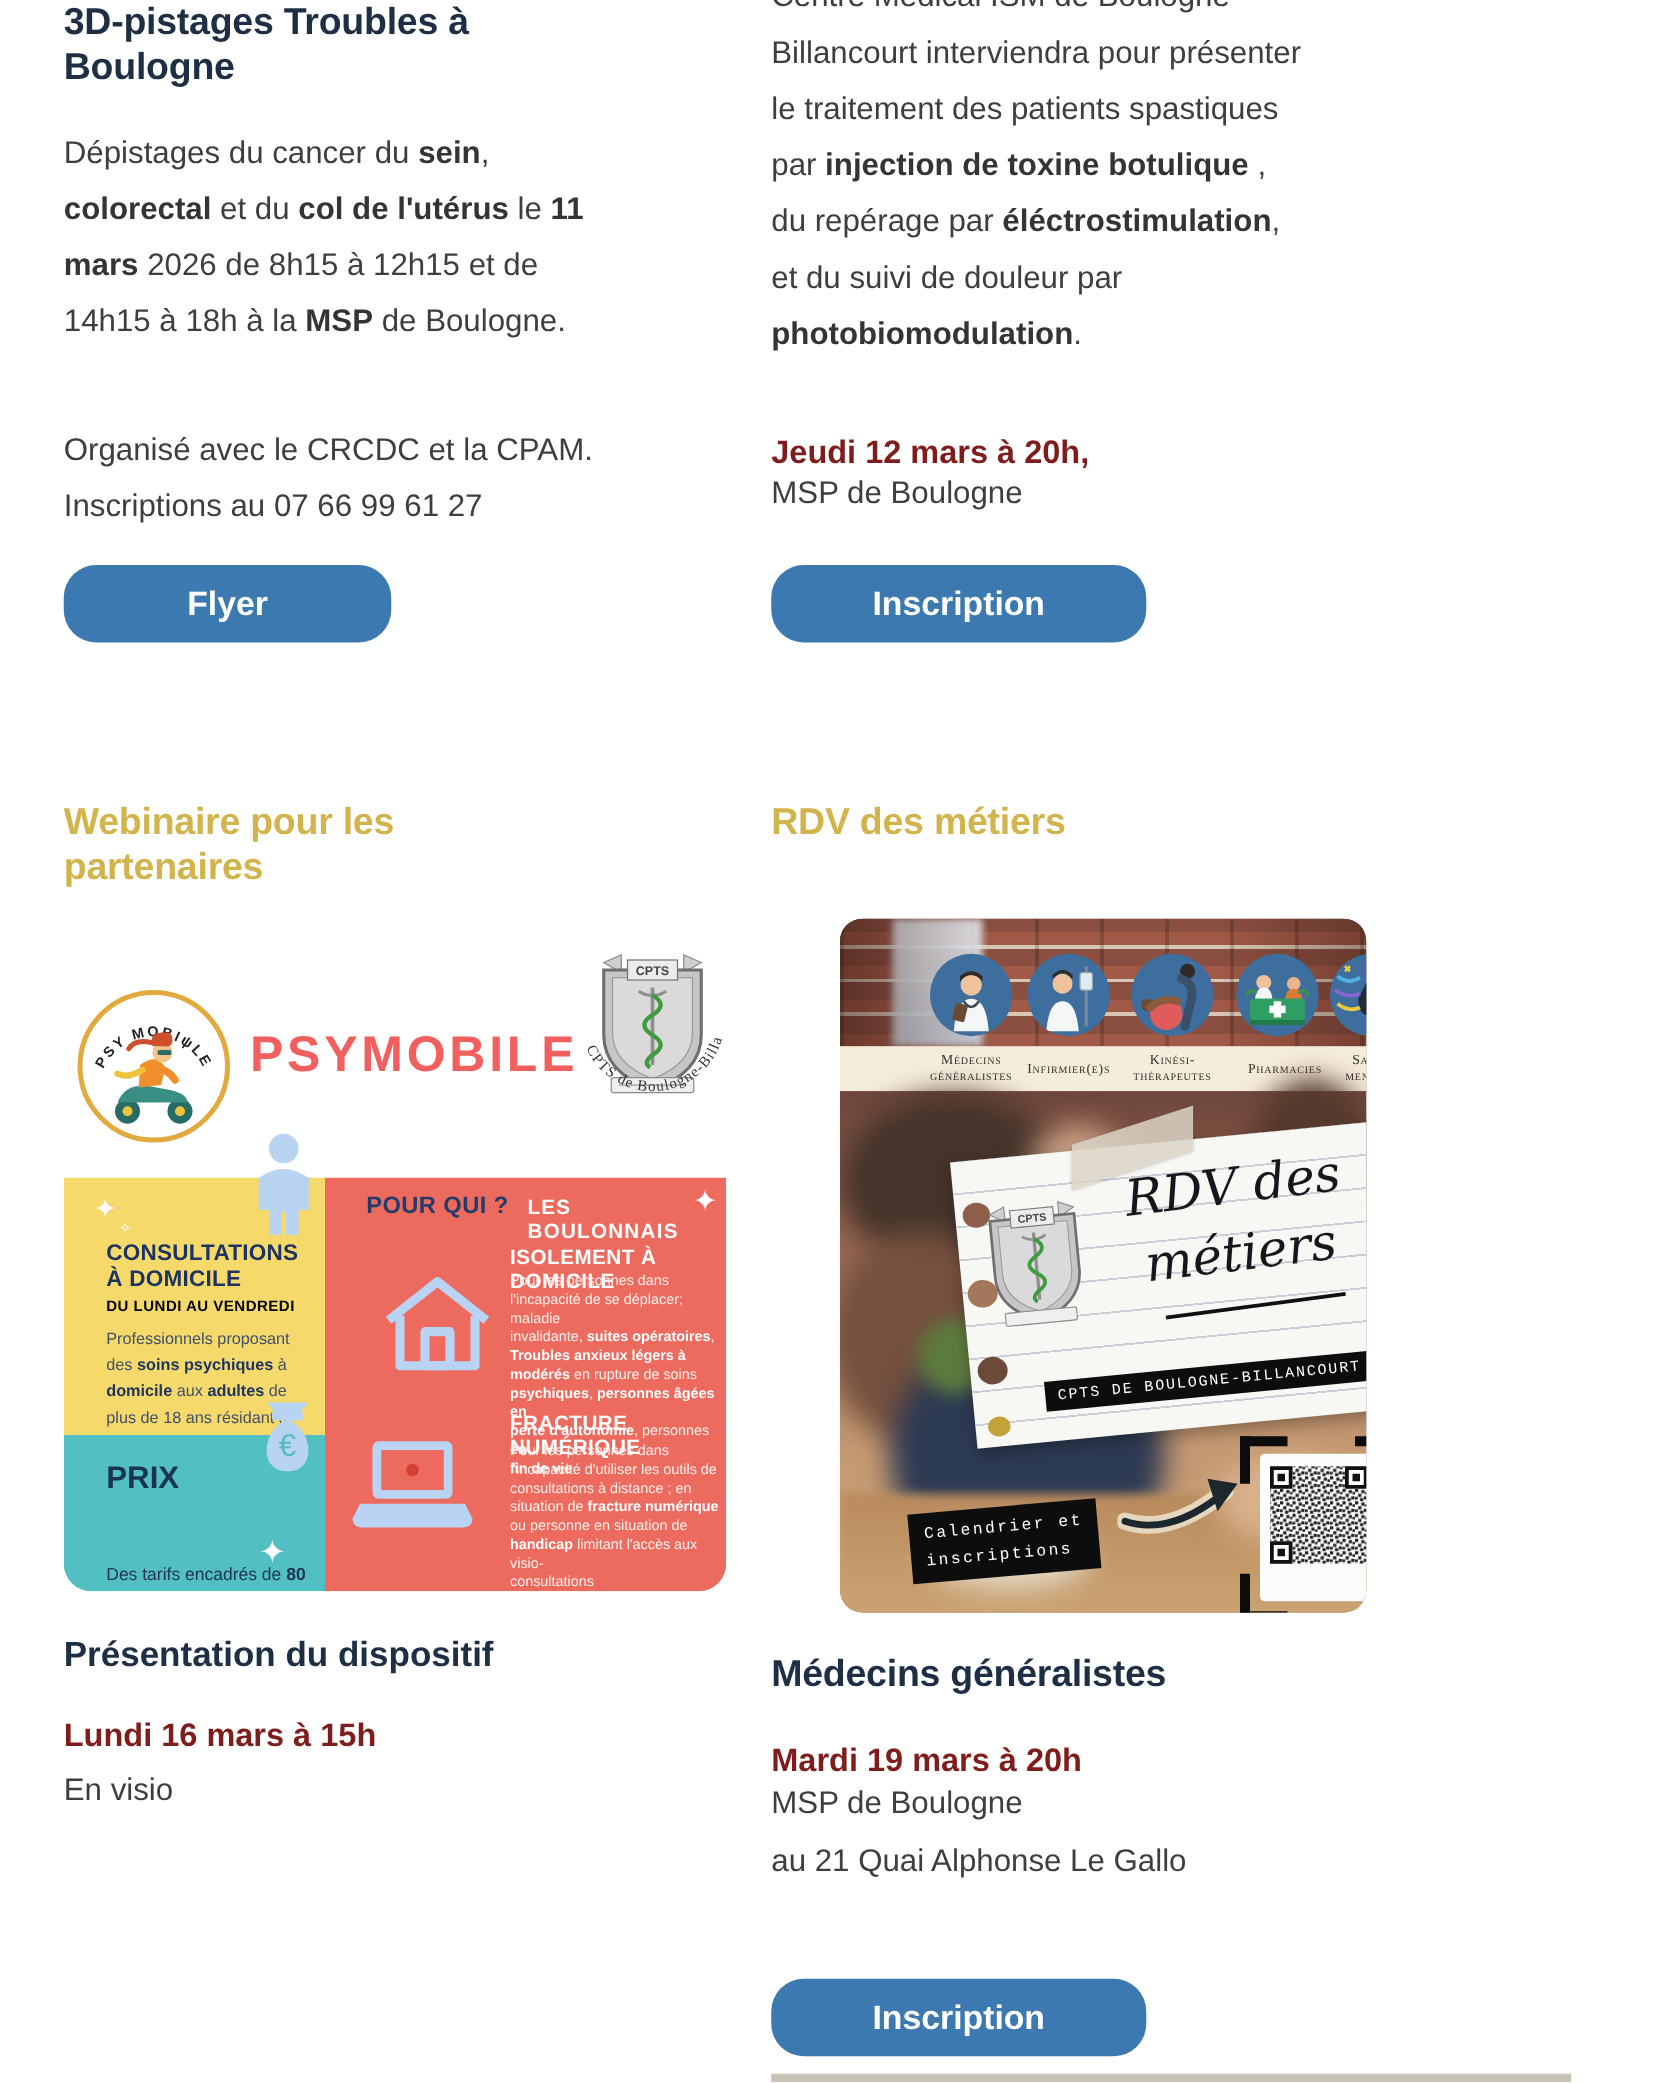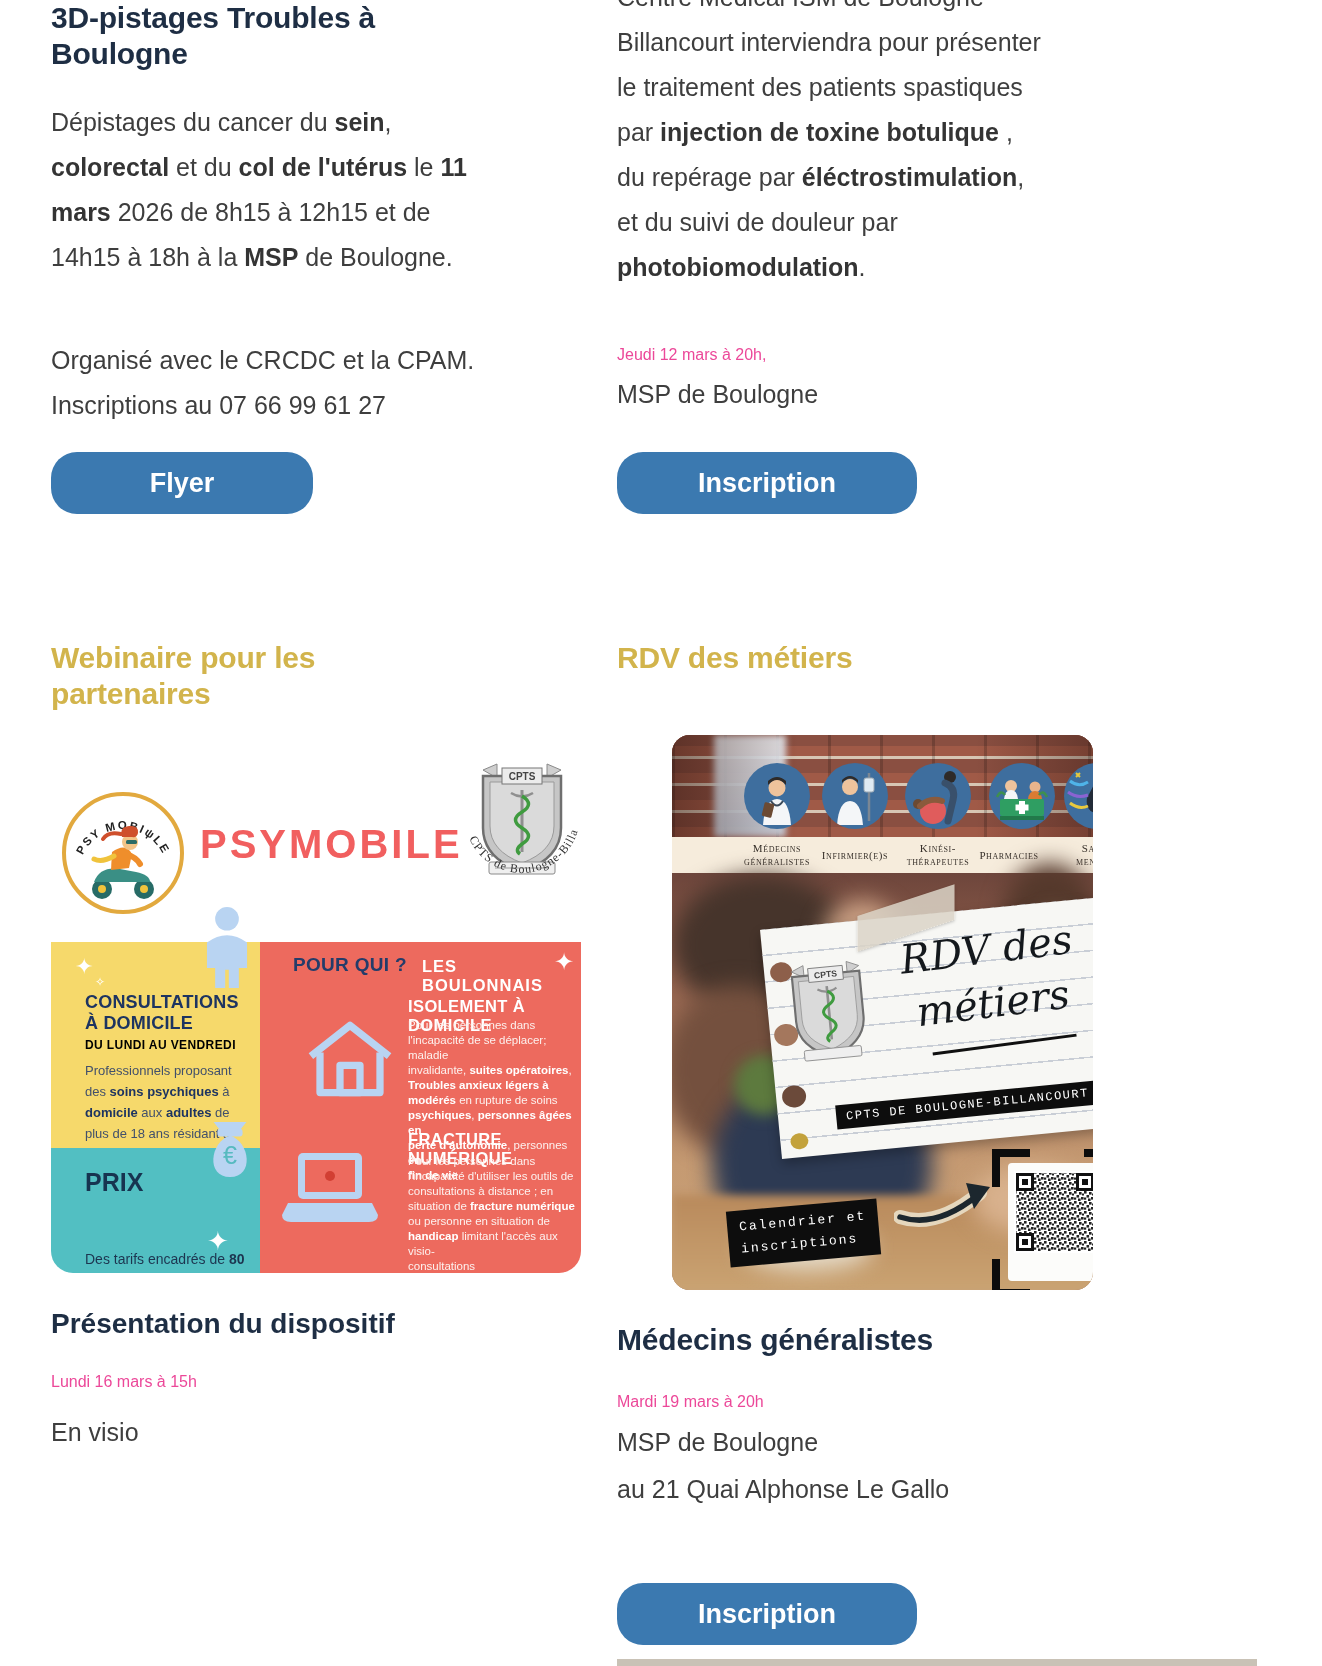--- a/index.html
+++ b/index.html
@@ -5,21 +5,21 @@
   html,body{margin:0;padding:0;background:#fff;}
   #page{position:relative;width:1322px;height:1666px;background:#ffffff;overflow:hidden;
         font-family:"Liberation Sans",sans-serif;color:#3f3f3f;}
   .abs{position:absolute;}
   .pre{white-space:pre-line;}
   .h2{font-weight:700;font-size:30px;line-height:36px;color:#1e2e44;letter-spacing:-0.2px;}
   .gold{color:#d2b44c;}
   .h3{font-weight:700;font-size:28px;color:#1e2e44;}
   .body{font-size:25px;line-height:45px;color:#3e3e3e;}
   .body .b{font-weight:700;color:#343434;}
-  .boldline{font-size:16px;font-weight:400;color:#ec4899;}
+  .boldline{font-size:26px;font-weight:700;color:#7f1d1d;}
   .btn{display:flex;align-items:center;justify-content:center;height:62px;background:#3b79b0;
        border-radius:26px;color:#ffffff;font-weight:700;font-size:27px;cursor:pointer;}
   
   #flyer{left:51px;top:942px;width:530px;height:331px;border-radius:0 0 22px 22px;overflow:hidden;}
   .fy-yellow{left:0;top:0;width:209px;height:206px;background:#f6d96b;}
   .fy-teal{left:0;top:206px;width:209px;height:125px;background:#52bfc2;}
   .fy-red{left:209px;top:0;width:321px;height:331px;background:#ed6a5e;}
   .fy-h{font-weight:700;color:#1d3461;font-size:18px;line-height:21px;letter-spacing:.2px;}
   .fy-sub{font-weight:700;color:#000000;font-size:12px;letter-spacing:.4px;}
   .fy-body{font-size:13px;line-height:21px;color:#42506b;}
@@ -273,21 +273,21 @@
         <path d="M12,10 l4,4 m-4,0 l4,-4" stroke="#e8c93f" stroke-width="2"></path>
       </svg>
     </div>
 
     <div class="abs cream"></div>
     <div class="abs plabel pre" style="left:62px">Médecins
 généralistes</div>
     <div class="abs plabel pre" style="left:140px">Infirmier(e)s</div>
     <div class="abs plabel pre" style="left:223px">Kinési-
 thérapeutes</div>
-    <div class="abs plabel pre" style="left:294px">Pharmacies</div>
+    <div class="abs plabel pre" style="left:313px">Pharmacies</div>
     <div class="abs plabel pre" style="left:382px">Santé
 mentale</div>
 
     <div id="photo" class="abs">
       <div class="blob" style="left:0px;top:2px;width:180px;height:140px;background:#46342b"></div>
       <div class="blob" style="left:150px;top:27px;width:80px;height:85px;background:#c99f83"></div>
       <div class="blob" style="left:330px;top:-10px;width:95px;height:120px;background:#55392c"></div>
       <div class="blob" style="left:350px;top:42px;width:70px;height:90px;background:#d1a482"></div>
       <div class="blob" style="left:-10px;top:112px;width:150px;height:170px;background:#74503e"></div>
       <div class="blob" style="left:40px;top:192px;width:220px;height:200px;background:#2d3a53"></div>

